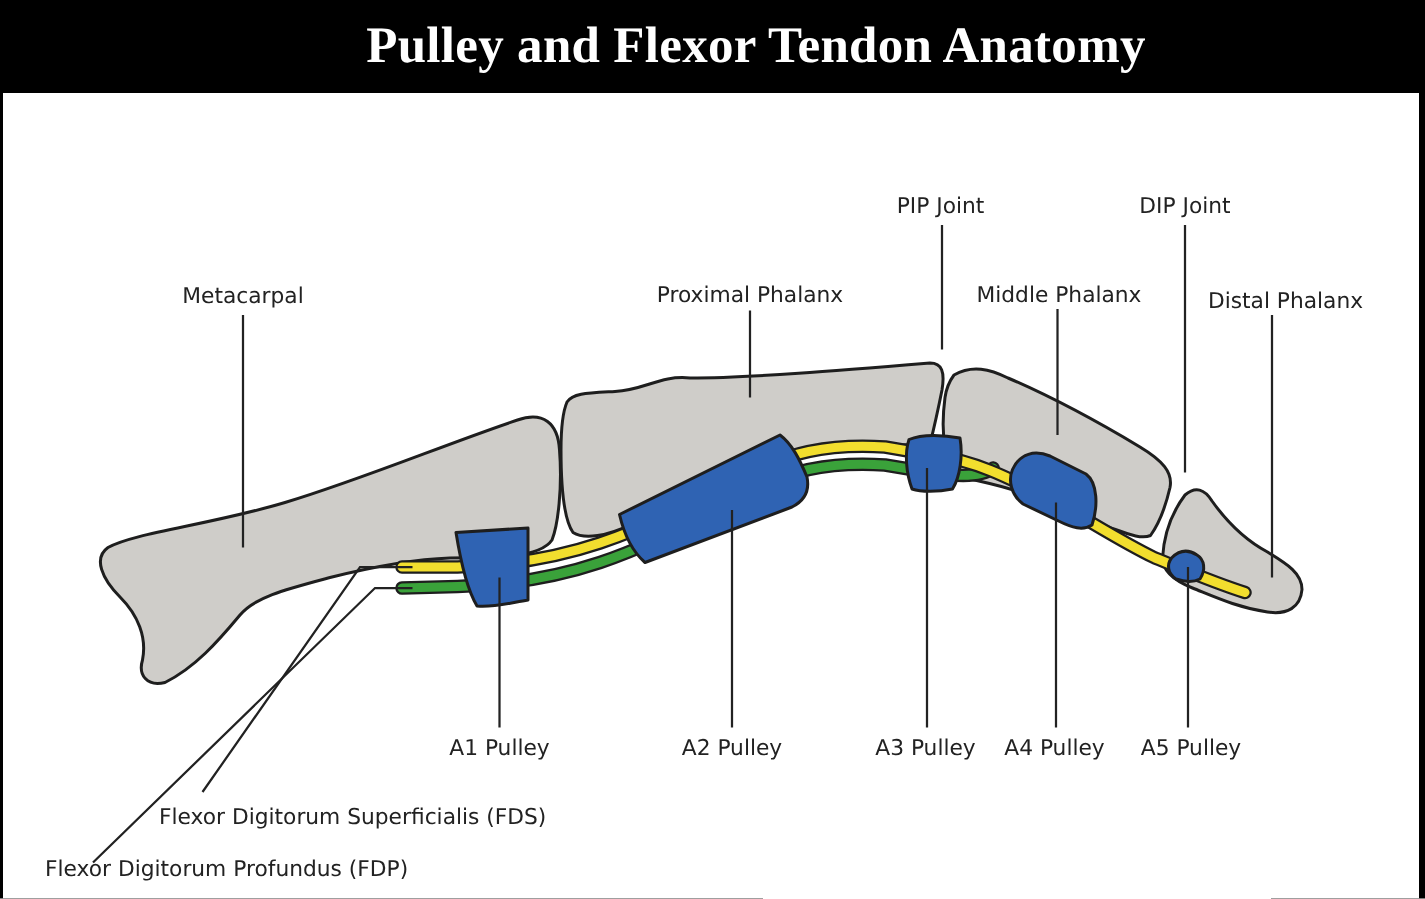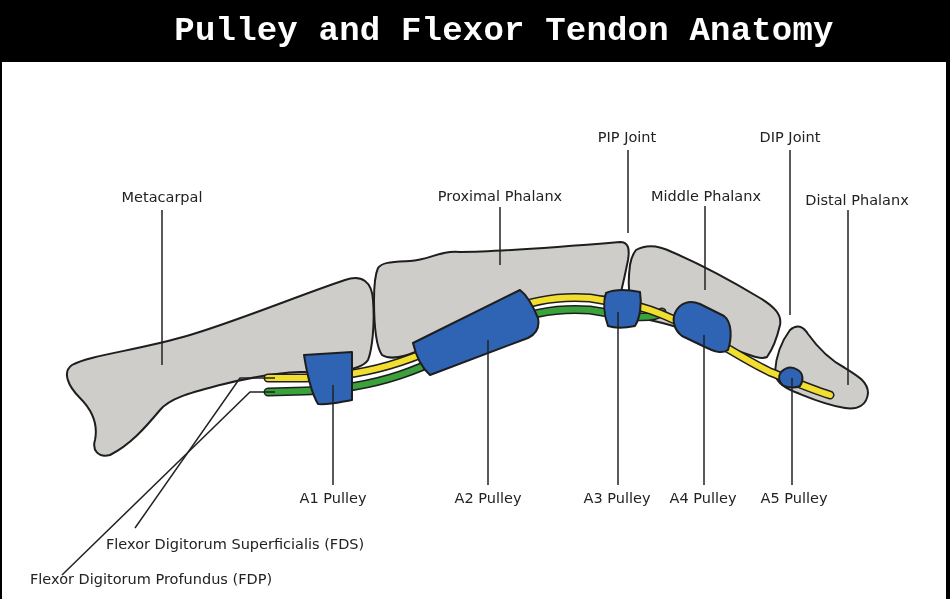--- a/index.html
+++ b/index.html
@@ -1,18 +1,18 @@
 <!DOCTYPE html>
 <html><head>
   <meta charset="utf-8">
   <style>
     html, body { margin: 0; padding: 0; }
     body { width: 950px; height: 599px; position: relative; overflow: hidden; background: #000; font-family: "DejaVu Sans", sans-serif; }
     #title-bar { position: absolute; left: 0; top: 0; width: 950px; height: 62px; background: #000; }
-    #title { position: absolute; left: 0; top: 6px; width: 950px; padding-left: 58px; box-sizing: border-box; text-align: center; color: #fff; font-family: Liberation Mono, monospace; font-weight: bold; font-size: 34px; line-height: 50px; letter-spacing: 0.2px; }
+    #title { position: absolute; left: 0; top: 6px; width: 950px; padding-left: 58px; box-sizing: border-box; text-align: center; color: #fff; font-family: Liberation Serif, serif; font-weight: bold; font-size: 34px; line-height: 50px; letter-spacing: 0.2px; }
     #canvas { position: absolute; left: 2px; top: 62px; width: 944px; height: 537px; background: #fff; }
     #diagram { position: absolute; left: 0; top: 0; }
     .lbl { font-family: "DejaVu Sans", sans-serif; font-size: 14.5px; fill: #222; }
   </style>
 </head>
 <body>
 
 <div id="title-bar" style="background: rgb(0, 0, 0);">
   <div id="title" style="color: rgb(255, 255, 255);">Pulley and Flexor Tendon Anatomy</div>
 </div>

